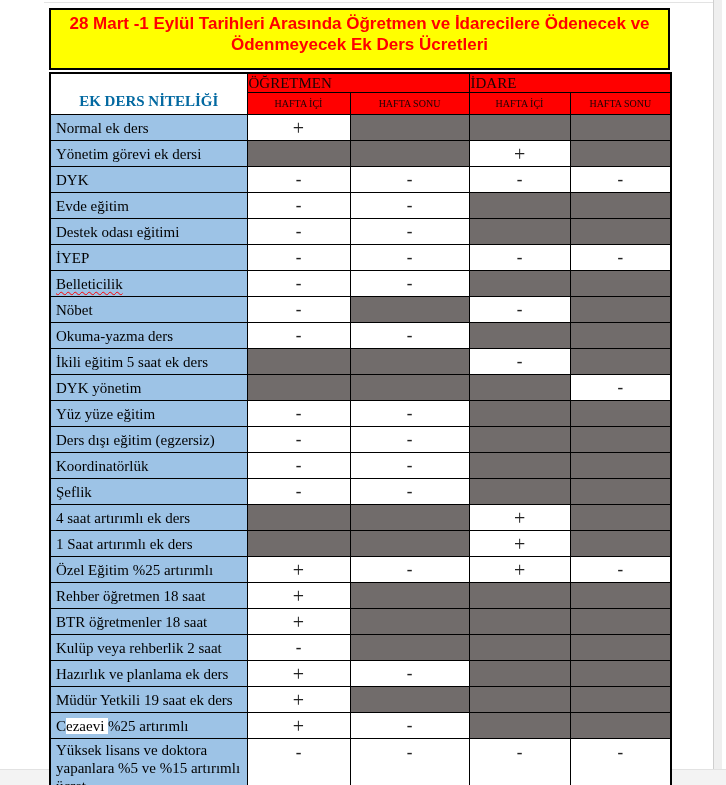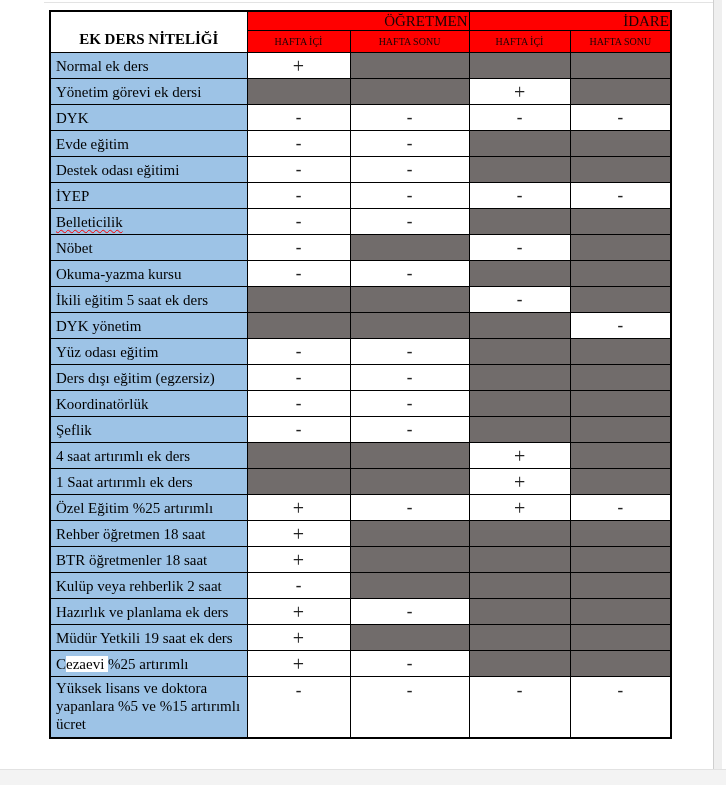--- a/index.html
+++ b/index.html
@@ -36,30 +36,30 @@
     table-layout: fixed;
     width: 621px;
     margin-top: 2px;
     border: 2px solid var(--c-border, #000);
   }
   .fee-table th, .fee-table td { border: 1px solid var(--c-border, #000); overflow: hidden; }
 
   th.label-head {
     background: #ffffff;
     font-size: 15px; font-weight: bold;
-    color: #000000;
+    color: #0369a1;
     text-align: center; vertical-align: bottom;
     padding: 0 2px 4px 2px;
   }
   th.group-head {
     background: var(--c-header-bg, #FF0000);
     color: var(--c-header-text, #1a0505);
     font-size: 15px; font-weight: normal;
     height: 16px; line-height: 16px;
-    text-align: right; vertical-align: middle;
+    text-align: left; vertical-align: middle;
   }
   th.sub-head {
     background: var(--c-header-bg, #FF0000);
     color: var(--c-header-text, #1a0505);
     font-size: 10px; font-weight: normal;
     height: 19px; line-height: 19px;
     text-align: center; vertical-align: middle;
   }
 
   td.label {
@@ -96,20 +96,21 @@
 </style>
 </head>
 <body>
 
 <div class="edge-top-line"></div>
 <div class="edge-right-band"></div>
 <div class="edge-bottom-band"></div>
 
 <div class="doc">
 
+  <div class="title-block">28 Mart -1 Eylül Tarihleri Arasında Öğretmen ve İdarecilere Ödenecek ve Ödenmeyecek Ek Ders Ücretleri</div>
 
   <table class="fee-table">
     <colgroup>
       <col style="width:197px">
       <col style="width:103px">
       <col style="width:119px">
       <col style="width:101px">
       <col style="width:101px">
     </colgroup>
     <thead>
@@ -176,42 +177,42 @@
           <td class="na"></td>
         </tr>
         <tr>
           <td class="label"><span>Nöbet</span></td>
           <td class="val val-minus">-</td>
           <td class="na"></td>
           <td class="val val-minus">-</td>
           <td class="na"></td>
         </tr>
         <tr>
-          <td class="label"><span>Okuma-yazma kursu</span></td>
+          <td class="label"><span>Okuma-yazma ders</span></td>
           <td class="val val-minus">-</td>
           <td class="val val-minus">-</td>
           <td class="na"></td>
           <td class="na"></td>
         </tr>
         <tr>
           <td class="label"><span>İkili eğitim 5 saat ek ders</span></td>
           <td class="na"></td>
           <td class="na"></td>
           <td class="val val-minus">-</td>
           <td class="na"></td>
         </tr>
         <tr>
           <td class="label"><span>DYK yönetim</span></td>
           <td class="na"></td>
           <td class="na"></td>
           <td class="na"></td>
           <td class="val val-minus">-</td>
         </tr>
         <tr>
-          <td class="label"><span>Yüz odası eğitim</span></td>
+          <td class="label"><span>Yüz yüze eğitim</span></td>
           <td class="val val-minus">-</td>
           <td class="val val-minus">-</td>
           <td class="na"></td>
           <td class="na"></td>
         </tr>
         <tr>
           <td class="label"><span>Ders dışı eğitim (egzersiz)</span></td>
           <td class="val val-minus">-</td>
           <td class="val val-minus">-</td>
           <td class="na"></td>

